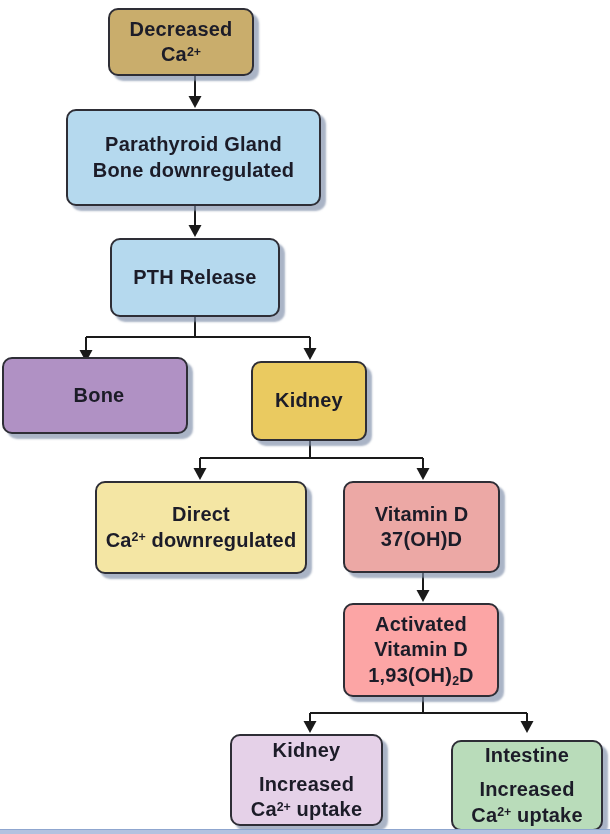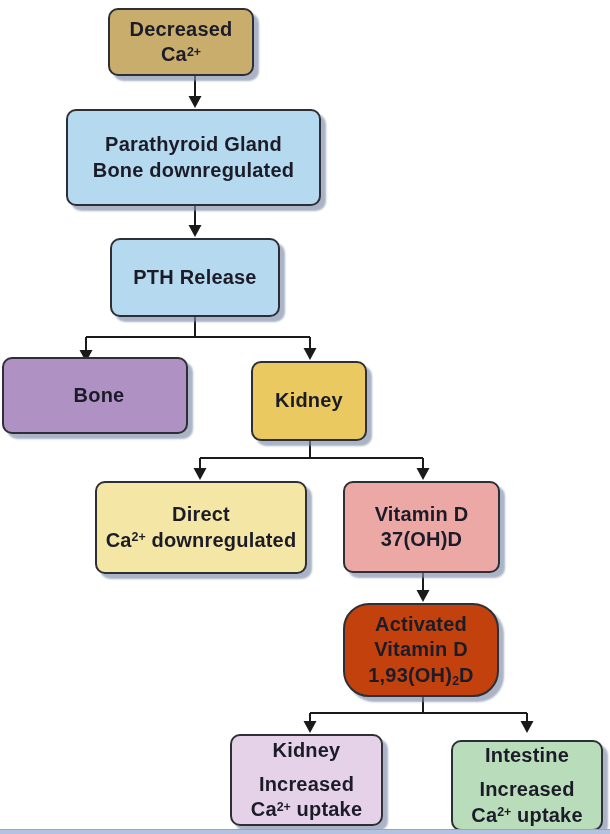--- a/index.html
+++ b/index.html
@@ -121,21 +121,21 @@
   <div class="node" id="n-direct" style="background: rgb(244, 230, 164);">
       <div class="ln"><span>Direct</span></div>
       <div class="ln"><span>Ca</span><span class="sup">2+</span><span> downregulated</span></div>
     </div>
 
   <div class="node" id="n-vitamin-d" style="background: rgb(236, 168, 165);">
       <div class="ln"><span>Vitamin D</span></div>
       <div class="ln"><span>37(OH)D</span></div>
     </div>
 
-  <div class="node" id="n-activated-vitd" style="background: #c2410c; border-radius: 26px;">
+  <div class="node" id="n-activated-vitd" style="background: #fca5a5;">
       <div class="ln"><span>Activated</span></div>
       <div class="ln"><span>Vitamin D</span></div>
       <div class="ln"><span>1,93(OH)</span><span class="sub">2</span><span>D</span></div>
     </div>
 
   <div class="node" id="n-kidney-uptake" style="background: rgb(229, 209, 232);">
       <div class="ln"><span>Kidney</span></div>
       <div class="gap"></div>
       <div class="ln"><span>Increased</span></div>
       <div class="ln"><span>Ca</span><span class="sup">2+</span><span> uptake</span></div>

